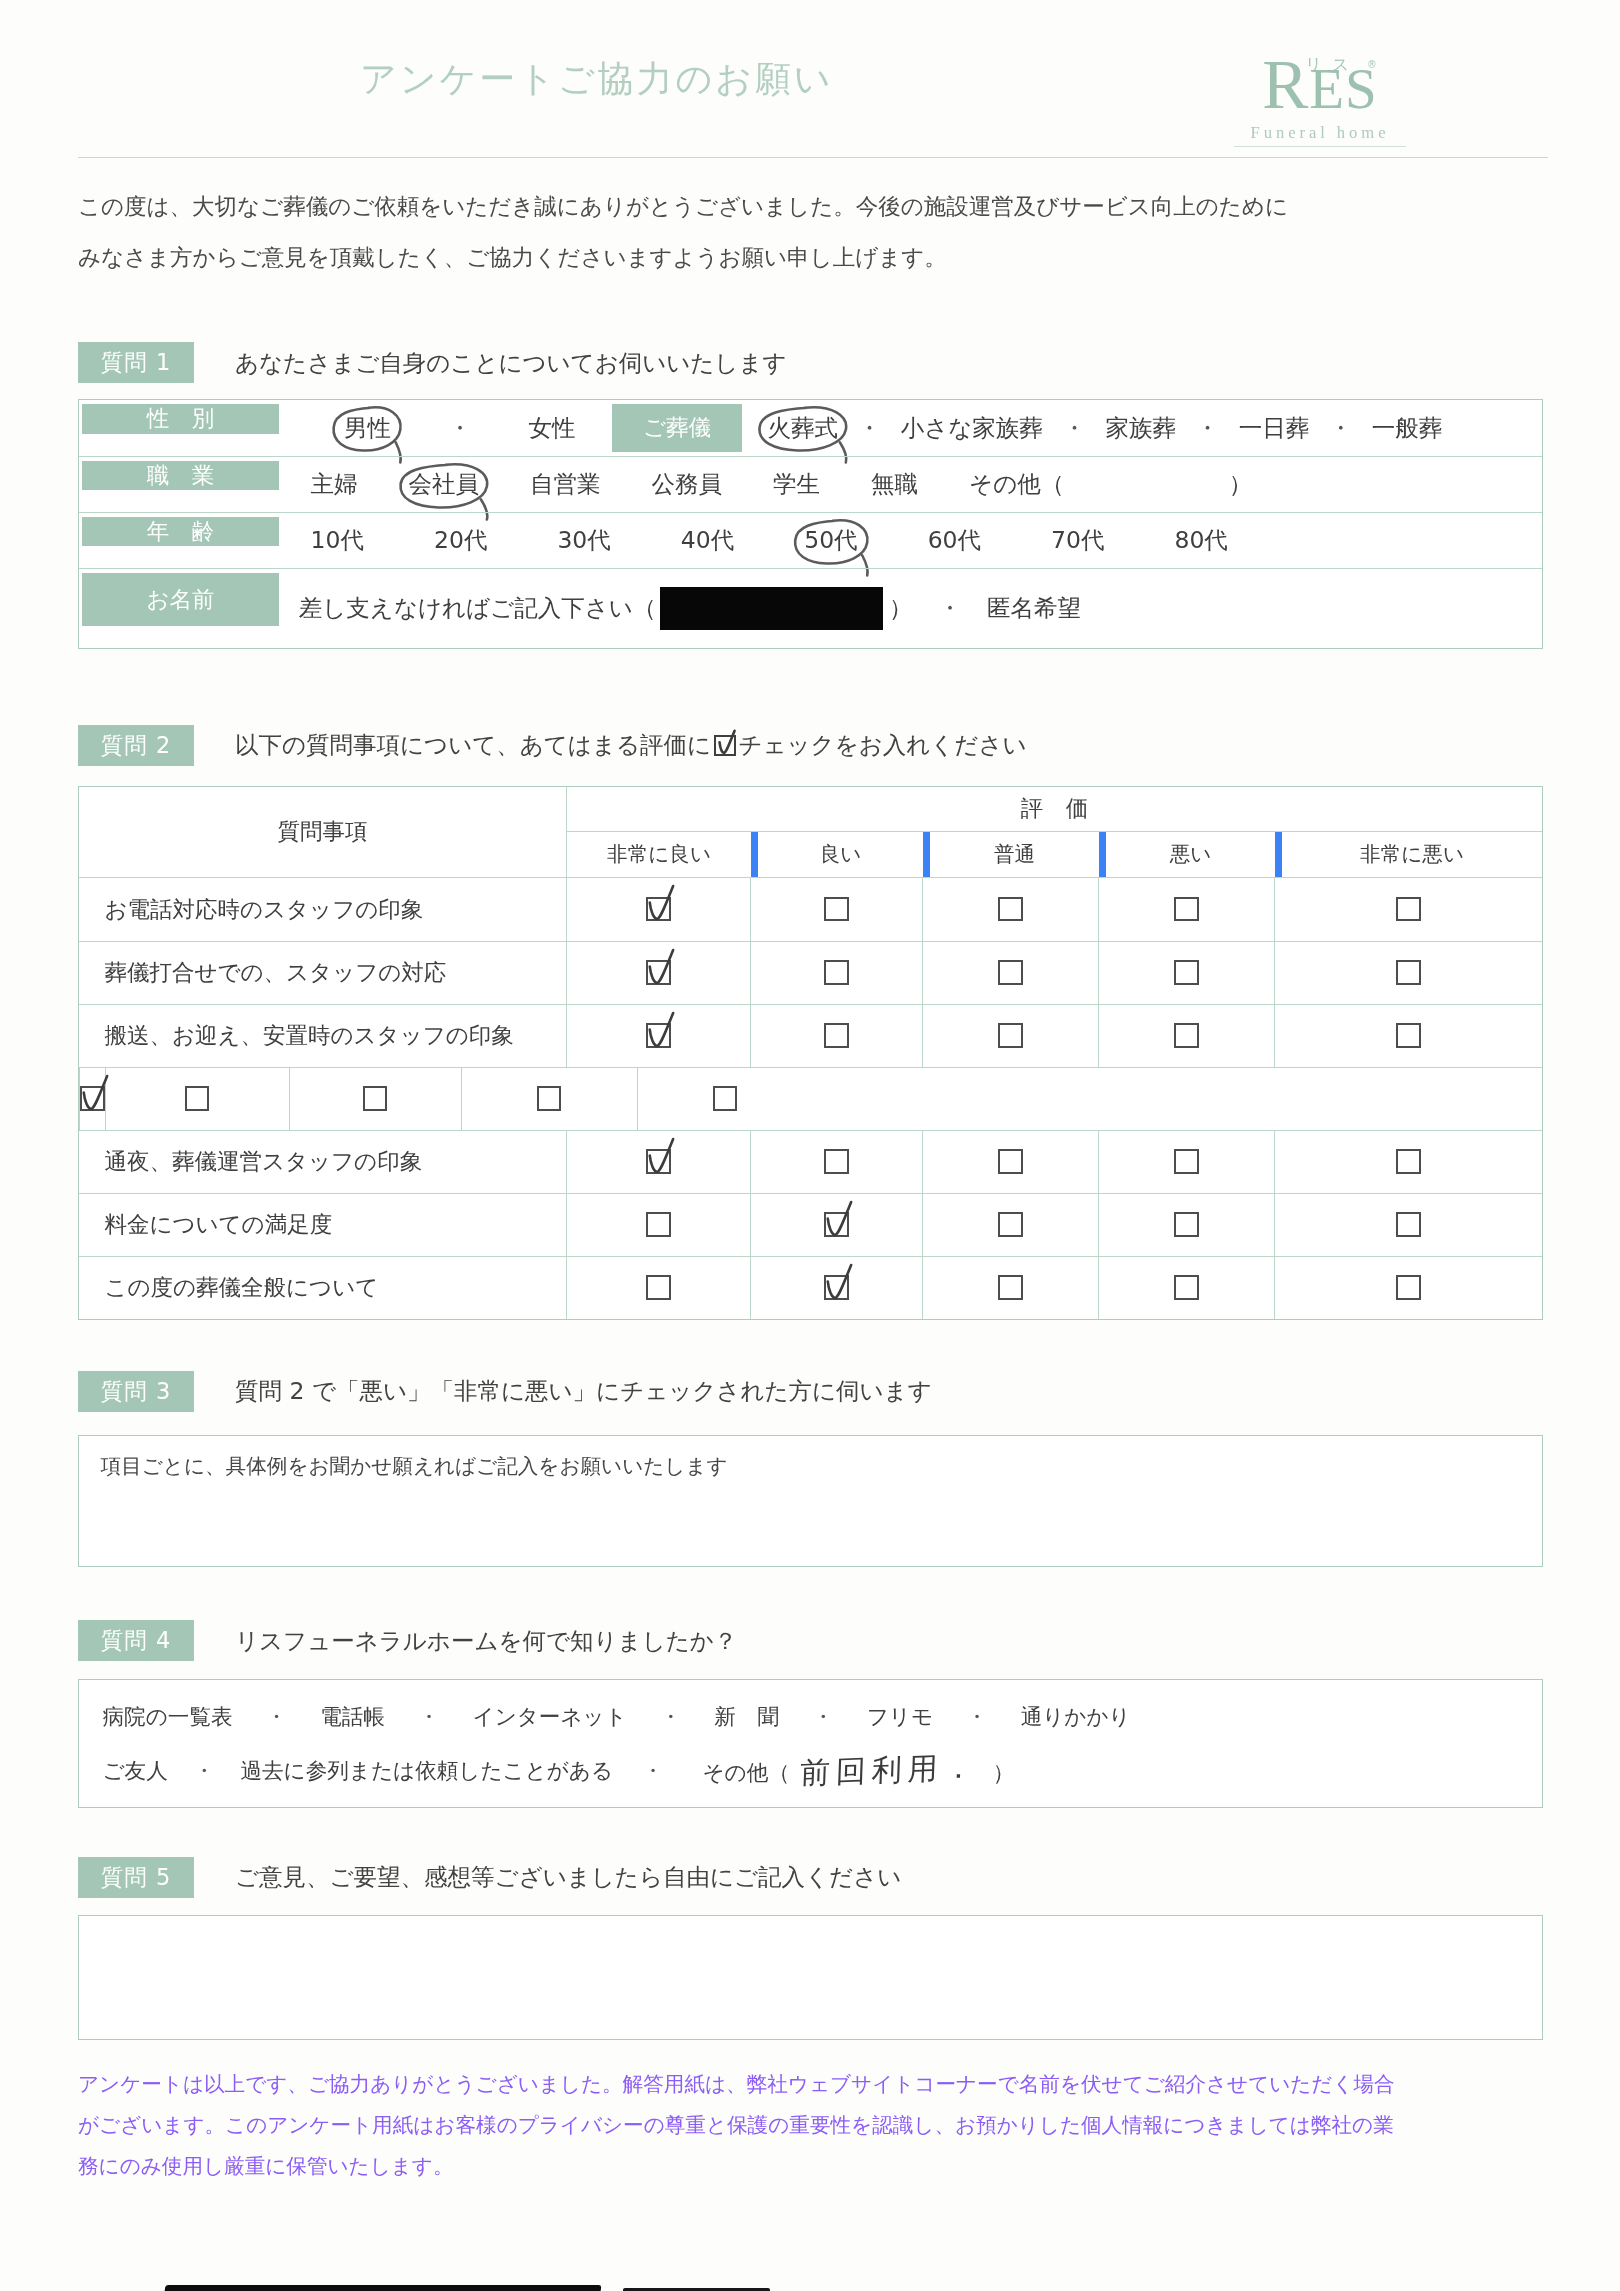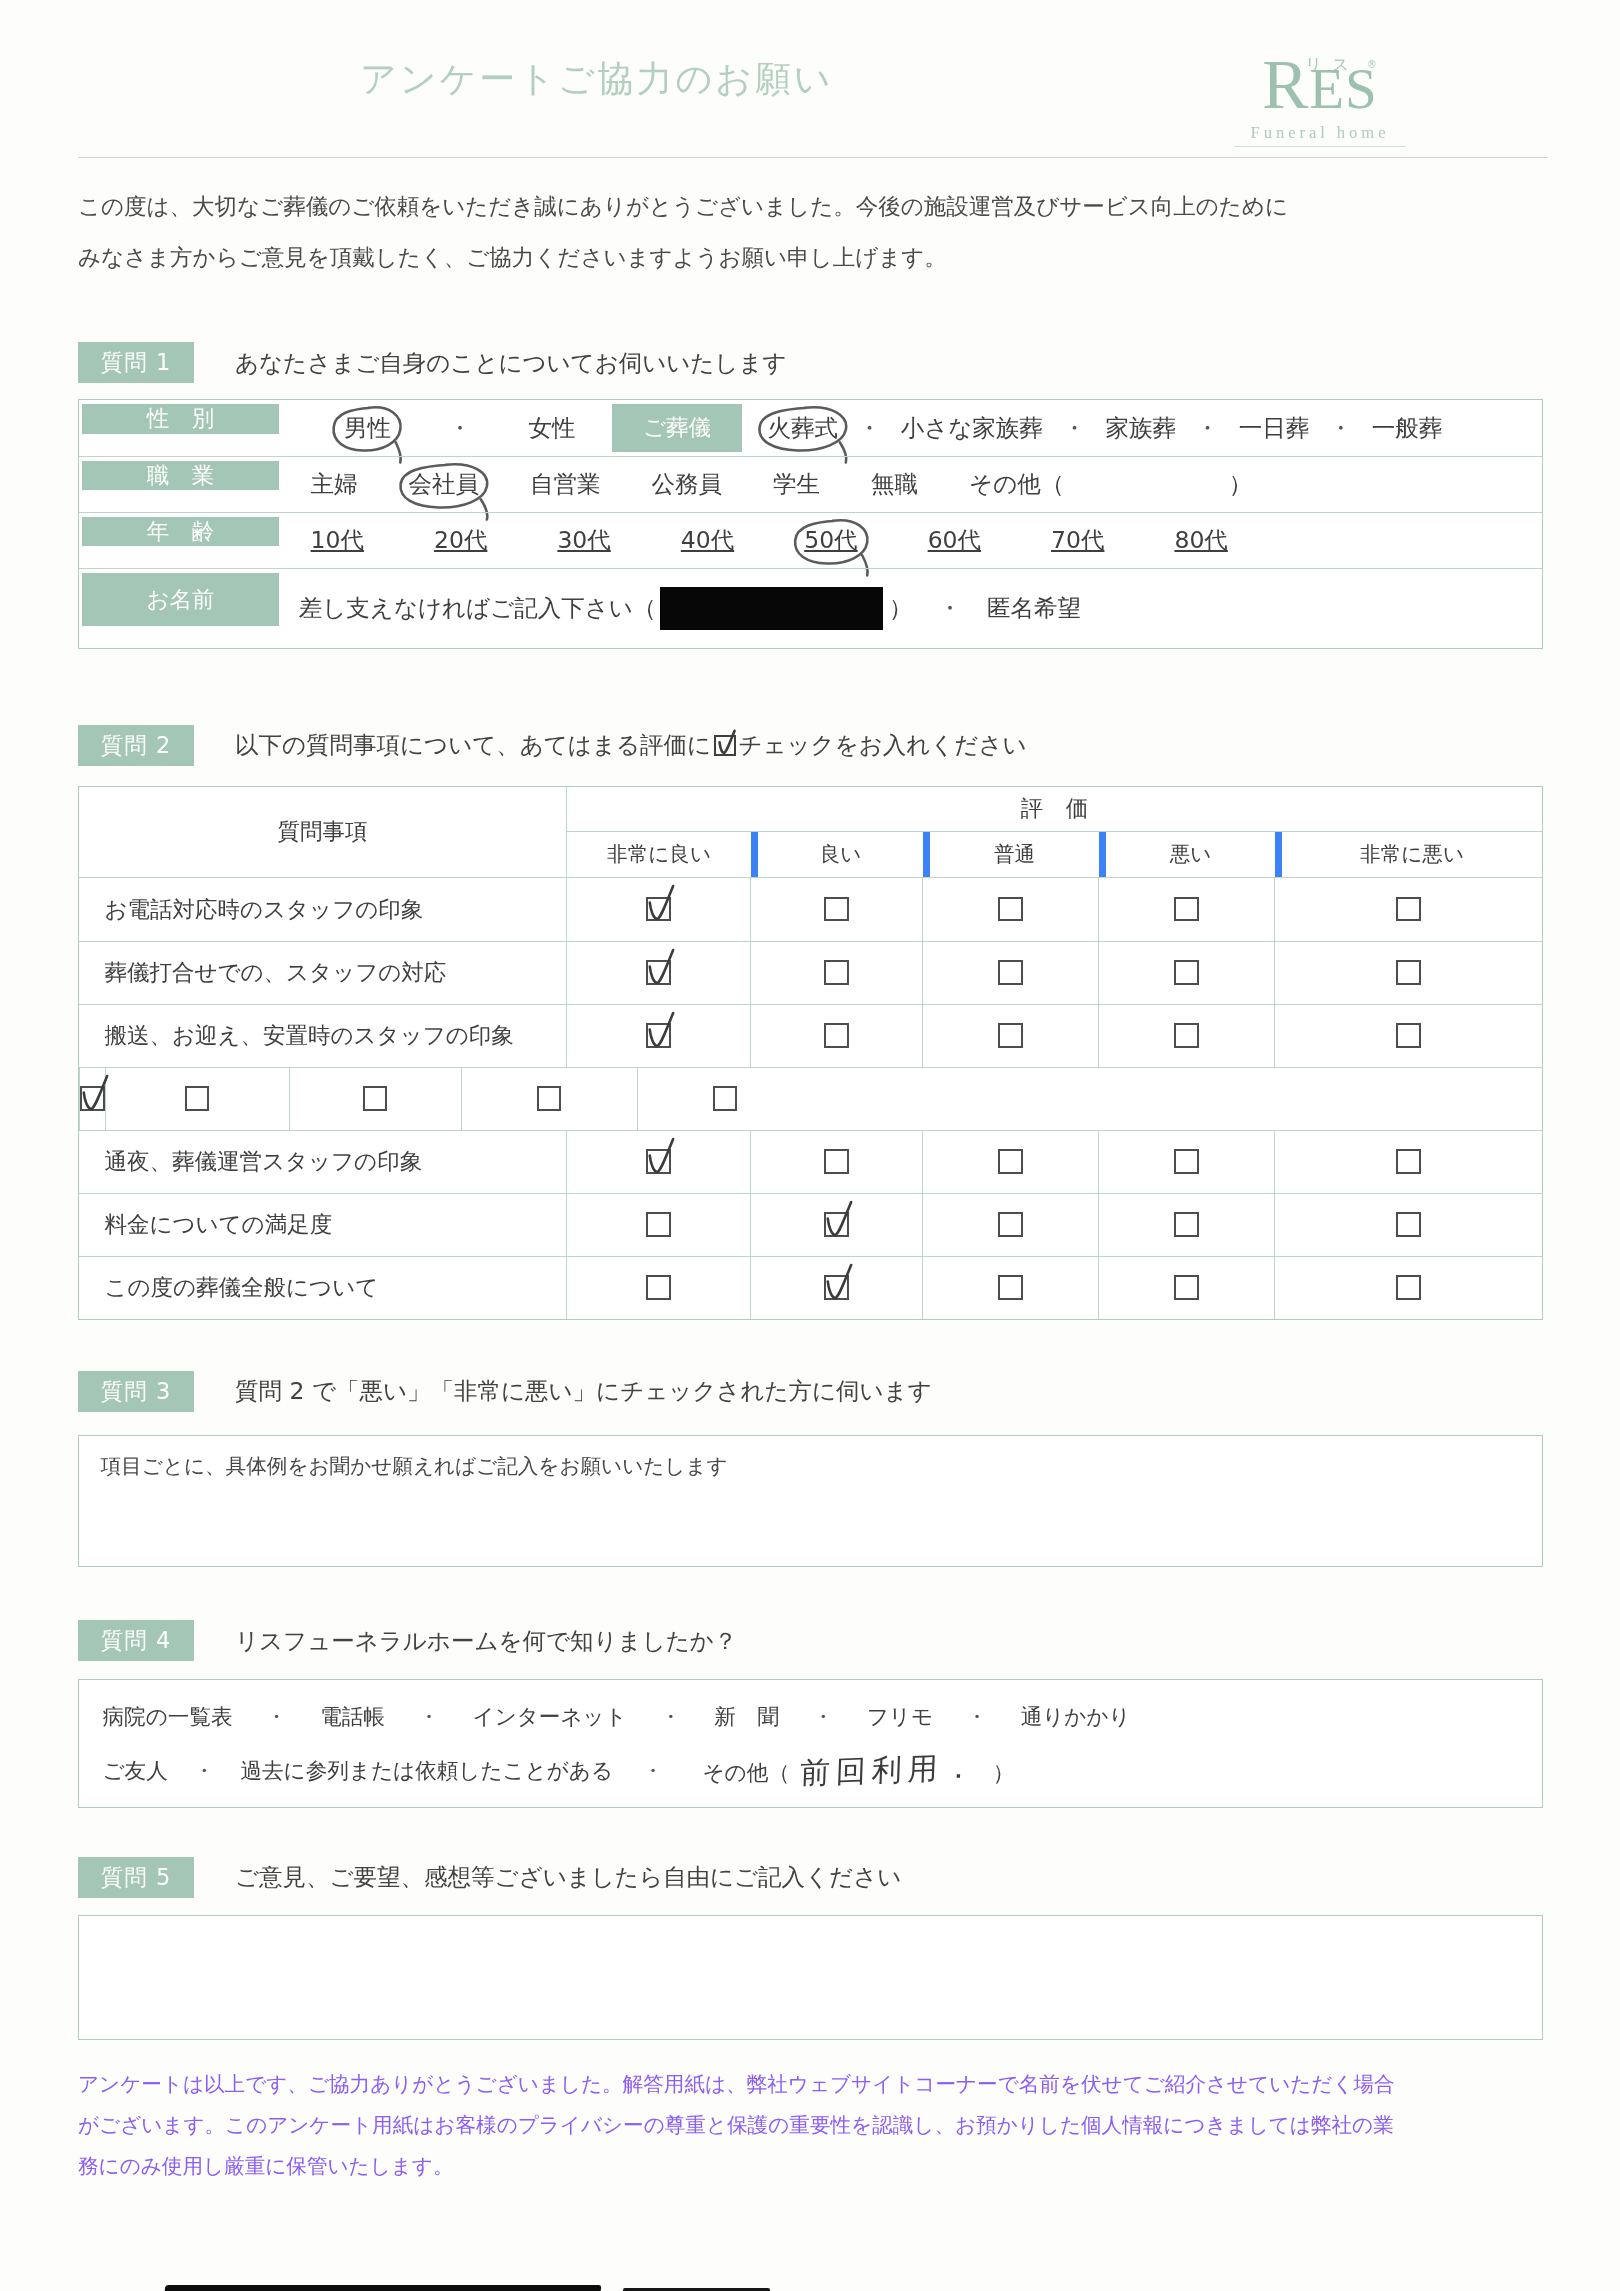--- a/index.html
+++ b/index.html
@@ -70,21 +70,21 @@
   .lbl-inner{
     width:130px; height:48px; flex:0 0 auto;
     background:#a4c6b6; color:#fff;
     display:flex; align-items:center; justify-content:center;
     font-size:22.5px;
   }
   .opts-funeral{ padding-left:25.5px; }
   .opts-funeral .sep{ margin:0 19.6px; }
   .opts-job{ padding-left:21.6px; }
   .opts-job .sep{ margin:0 25.5px; }
-  .opts-age{ padding-left:21.6px;text-decoration:underline; }
+  .opts-age{ padding-left:21.6px; }
   .opts-age .sep{ margin:0 35px; }
 
   .circled{ position:relative; display:inline-block; }
   .circle-svg{
     position:absolute; left:-16.7px; top:-10.8px;
     width:calc(100% + 33px); height:calc(100% + 23.5px);
     overflow:visible; pointer-events:none;
   }
   .circle-svg path{ stroke:#4a4a4a; stroke-width:2.6; fill:none; vector-effect:non-scaling-stroke; stroke-linecap:round; opacity:.9; }
 

